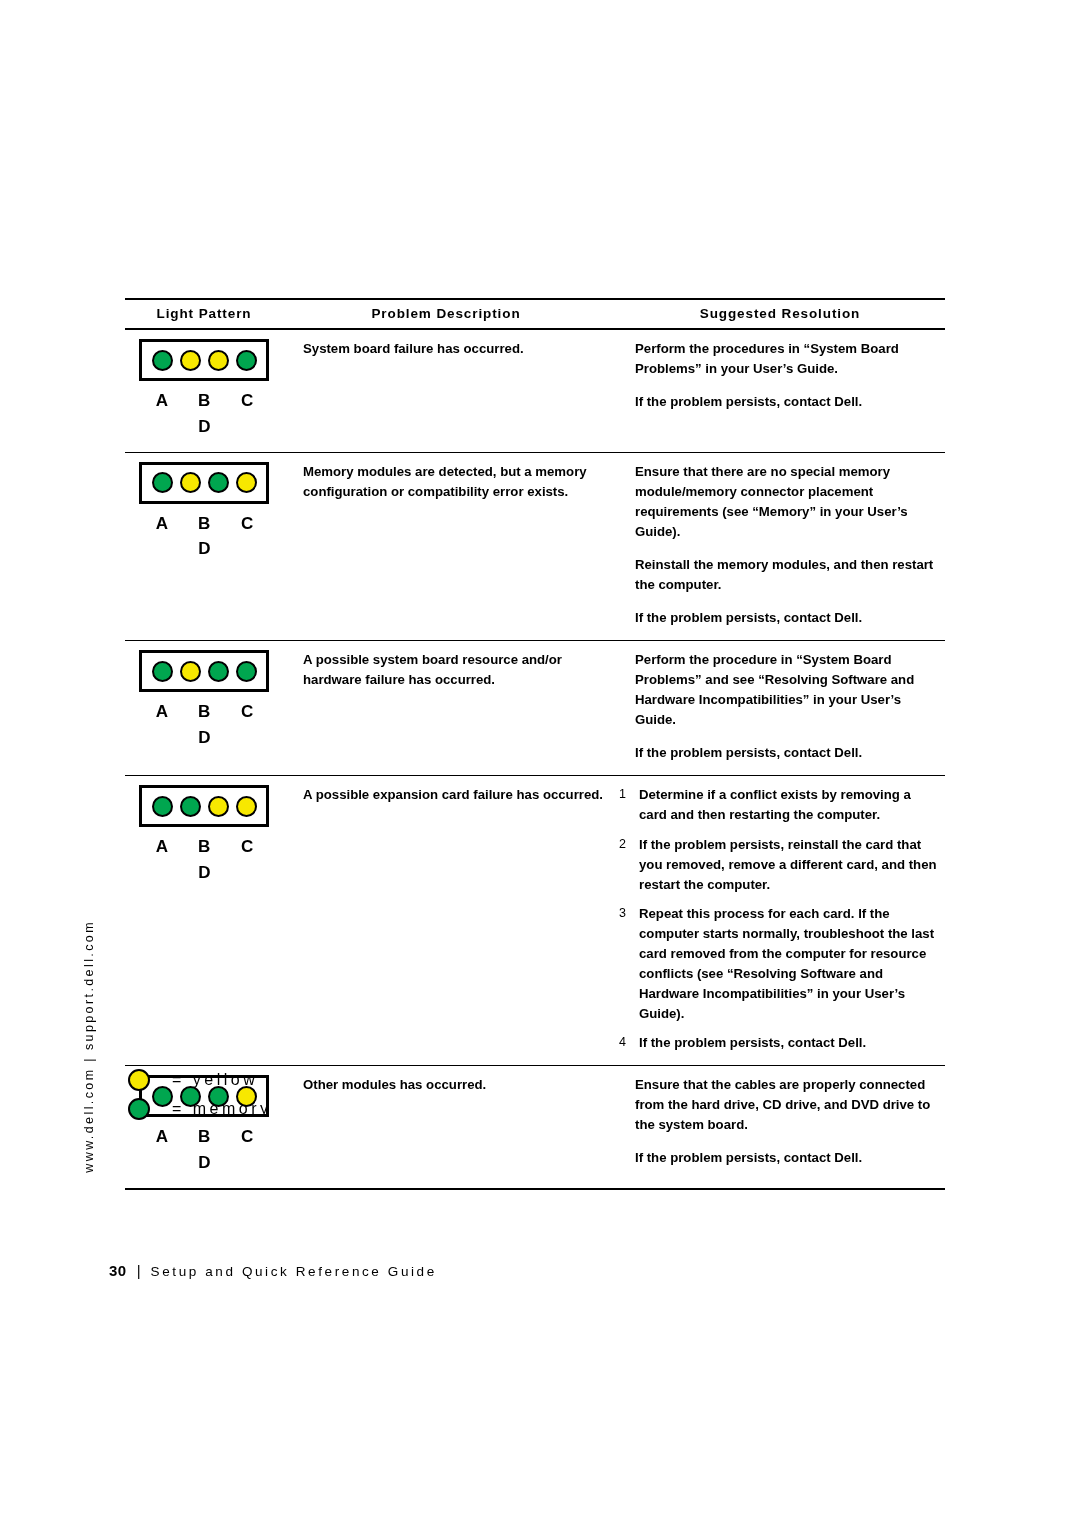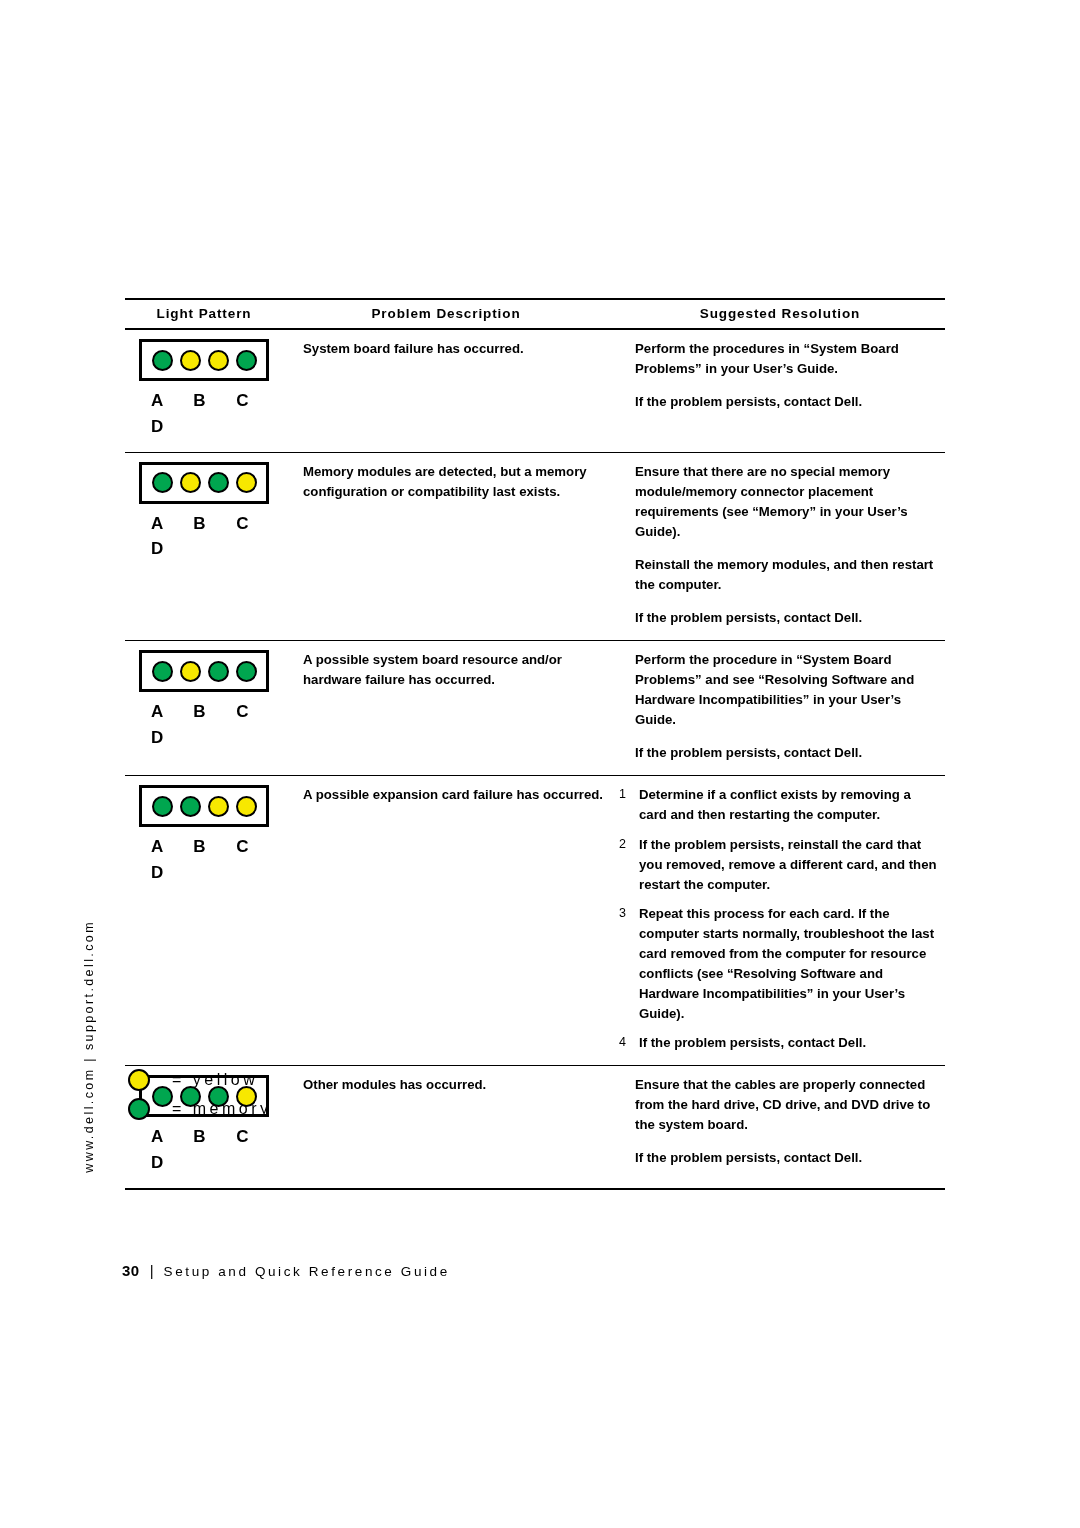--- a/index.html
+++ b/index.html
@@ -70,21 +70,21 @@
     font-size: 13.2px;
     line-height: 1.52;
   }
   table.lights tr:last-child td { border-bottom: 2.2px solid #000; }
 
   .bold { font-weight: bold; }
   p.blk { margin: 0 0 0 16px; }
   p.gap { margin-top: 13px; }
 
   
-  .leddiag { padding-left: 4px; }
+  .leddiag { padding-left: 4px; text-align: center; }
   .ledbox {
     width: 130px;
     height: 42px;
     border: 3px solid #000;
     box-sizing: border-box;
     display: flex;
     align-items: center;
     justify-content: space-around;
     padding: 0 6px;
     background: #fff;
@@ -147,21 +147,21 @@
     margin-left: 22px;
     font-size: 16px;
     letter-spacing: 3.5px;
     font-family: "Liberation Sans", sans-serif;
     text-align: center;
   }
 
   
   .footer {
     position: absolute;
-    left: 122px;
+    left: 109px;
     top: 1262px;
     display: flex;
     align-items: baseline;
     font-family: "Liberation Sans", sans-serif;
   }
   .footer .pg {
     font-size: 15px;
     font-weight: bold;
     letter-spacing: 0.5px;
   }
@@ -225,21 +225,21 @@
             <div class="ledbox">
               <span class="led green"></span>
               <span class="led yellow"></span>
               <span class="led green"></span>
               <span class="led yellow"></span>
             </div>
             <div class="abcd">A B C D</div>
           </div>
         </td>
         <td>
-          <p class="blk bold">Memory modules are detected, but a memory configuration or compatibility last exists.</p>
+          <p class="blk bold">Memory modules are detected, but a memory configuration or compatibility error exists.</p>
         </td>
         <td>
           <p class="blk bold">Ensure that there are no special memory module/memory connector placement requirements (see “Memory” in your User’s Guide).</p>
           <p class="blk bold gap">Reinstall the memory modules, and then restart the computer.</p>
           <p class="blk bold gap">If the problem persists, contact Dell.</p>
         </td>
       </tr>
 
       <tr>
         <td>

